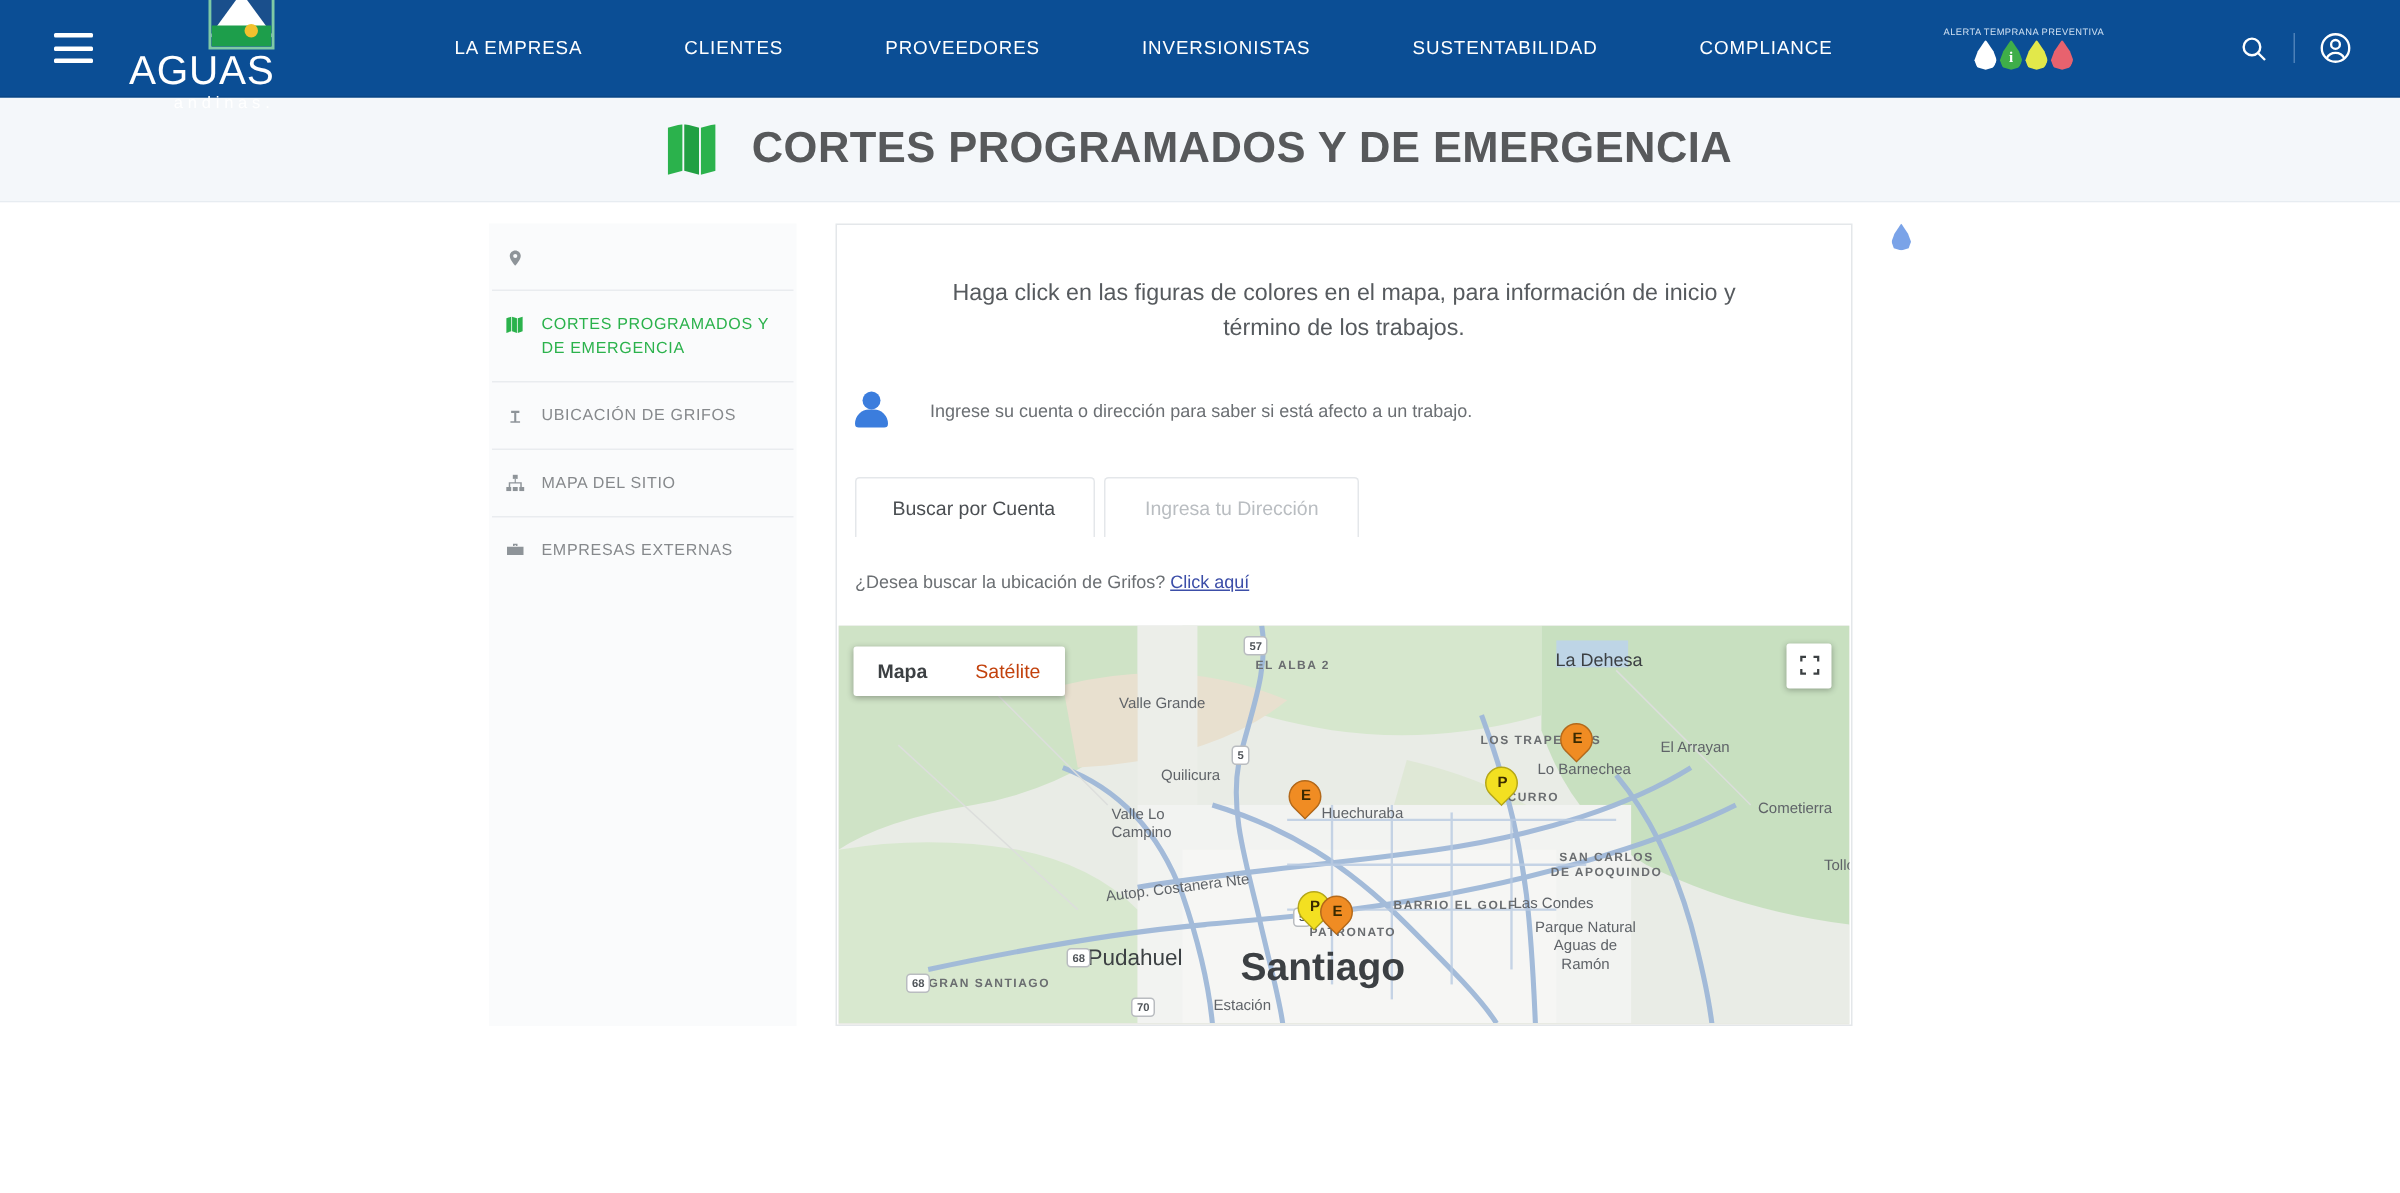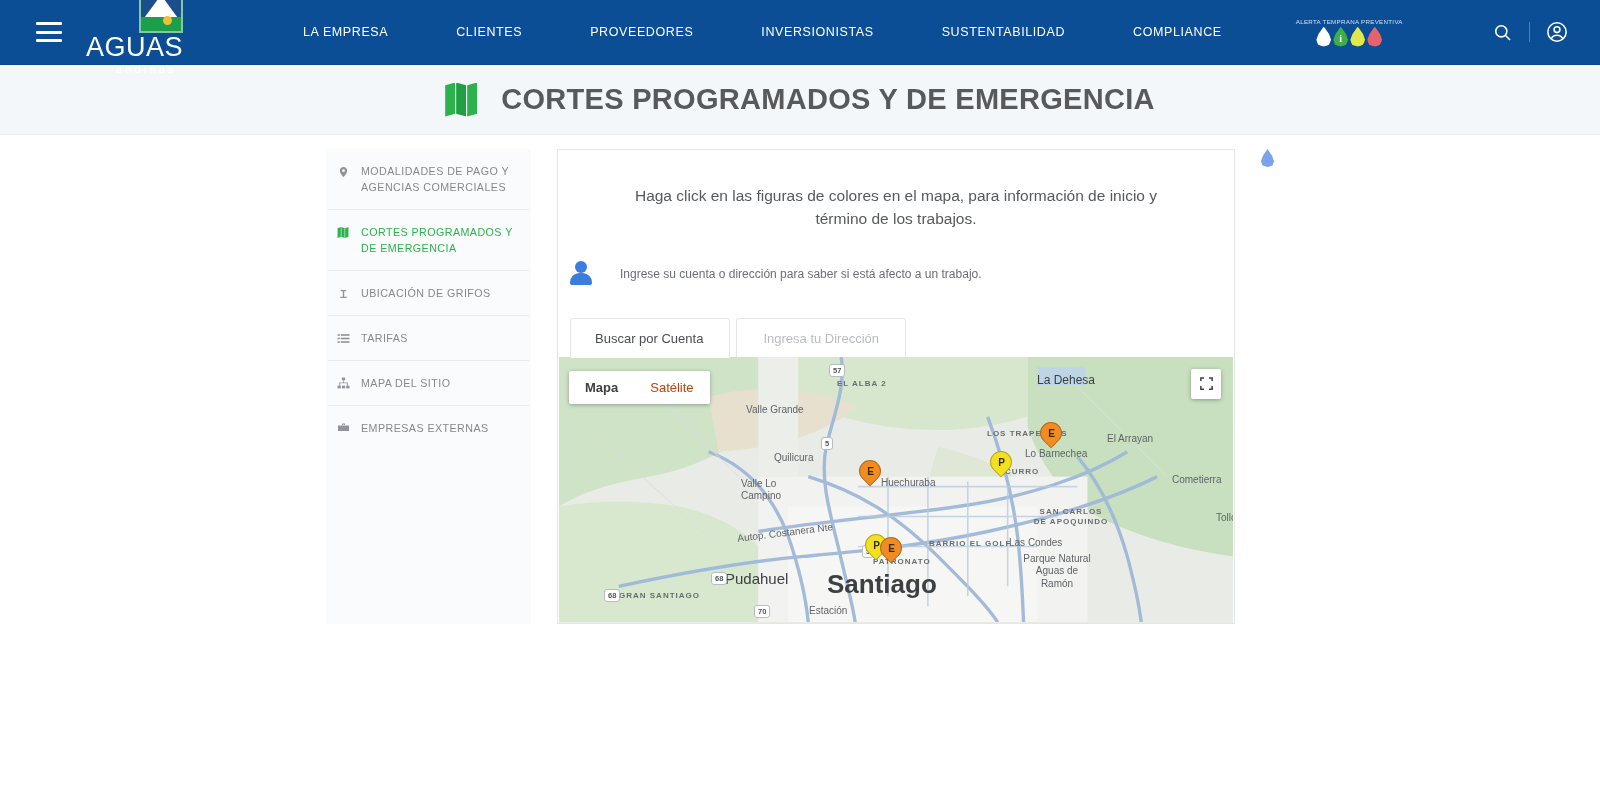--- a/index.html
+++ b/index.html
@@ -270,54 +270,40 @@
 <div class="page">
 
   <div class="sidebar">
 
     <div class="side-item">
       <div class="sicon">
         <svg width="11" height="14" viewBox="0 0 24 24" fill="currentColor">
           <path d="M12 1C7.6 1 4 4.6 4 9c0 6 8 14 8 14s8-8 8-14c0-4.4-3.6-8-8-8zm0 11a3 3 0 110-6 3 3 0 010 6z"></path>
         </svg>
       </div>
-      <div class="slabel">MODALIDADES DE PAGO Y AGENCIAS COMERCIALES</div>
     </div>
 
     <div class="side-item active">
       <div class="sicon">
         <svg width="14" height="13" viewBox="0 0 24 24" fill="currentColor">
           <path d="M2 4l6-2v18l-6 2V4zm7-2l6 2v18l-6-2V2zm7 2l6-2v18l-6 2V4z"></path>
         </svg>
       </div>
       <div class="slabel">CORTES PROGRAMADOS Y DE EMERGENCIA</div>
     </div>
 
     <div class="side-item">
       <div class="sicon">
         <svg width="11" height="14" viewBox="0 0 24 24" fill="currentColor">
           <path d="M6 3h12v3H6zM10.5 6h3v12h-3zM5 18h14v2.5H5z"></path>
         </svg>
       </div>
       <div class="slabel">UBICACIÓN DE GRIFOS</div>
     </div>
 
-    <div class="side-item">
-      <div class="sicon">
-        <svg width="13" height="13" viewBox="0 0 24 24" fill="currentColor">
-          <rect x="1" y="4" width="4" height="3"></rect>
-            <rect x="7" y="4" width="16" height="3"></rect>
-          <rect x="1" y="10.5" width="4" height="3"></rect>
-            <rect x="7" y="10.5" width="16" height="3"></rect>
-          <rect x="1" y="17" width="4" height="3"></rect>
-            <rect x="7" y="17" width="16" height="3"></rect>
-        </svg>
-      </div>
-      <div class="slabel">TARIFAS</div>
-    </div>
 
     <div class="side-item">
       <div class="sicon">
         <svg width="13" height="13" viewBox="0 0 24 24" fill="currentColor">
           <rect x="9" y="1" width="6" height="5"></rect>
             <rect x="1" y="16" width="6" height="5"></rect>
           <rect x="9" y="16" width="6" height="5"></rect>
             <rect x="17" y="16" width="6" height="5"></rect>
           <path d="M11.3 6v4H4v6h1.8v-4.4h12.4V16H20v-6h-7.3V6z"></path>
         </svg>
@@ -346,20 +332,24 @@
       </div>
       <div class="account-text">Ingrese su cuenta o dirección para saber si está afecto a un trabajo.</div>
     </div>
 
     <div class="tabs">
       <div class="tab active">Buscar por Cuenta</div>
       <div class="tab">Ingresa tu Dirección</div>
     </div>
 
 
+    <div class="grifos-row">
+      <span>¿Desea buscar la ubicación de Grifos?</span>
+      <a href="#">Click aquí</a>
+    </div>
 
     <div class="map">
       <svg class="map-bg" viewBox="0 0 676 266" preserveAspectRatio="none">
         <rect width="676" height="266" fill="#eceff0"></rect>
         <rect x="0" y="0" width="676" height="266" fill="#e9ece6"></rect>
         <path d="M0,0 H200 V70 Q150,110 90,120 Q30,130 0,150 Z" fill="#cfe3c6"></path>
         <path d="M0,150 Q60,140 120,150 Q170,160 200,190 L200,266 H0 Z" fill="#d8e8cf"></path>
         <path d="M470,0 H676 V200 Q600,190 540,160 Q490,130 470,70 Z" fill="#c8e0c0"></path>
         <path d="M230,0 H470 V60 Q400,80 330,70 Q270,60 230,40 Z" fill="#d6e7cd"></path>
         <path d="M150,40 Q230,20 300,50 Q250,90 160,95 Z" fill="#e8e0cf"></path>

